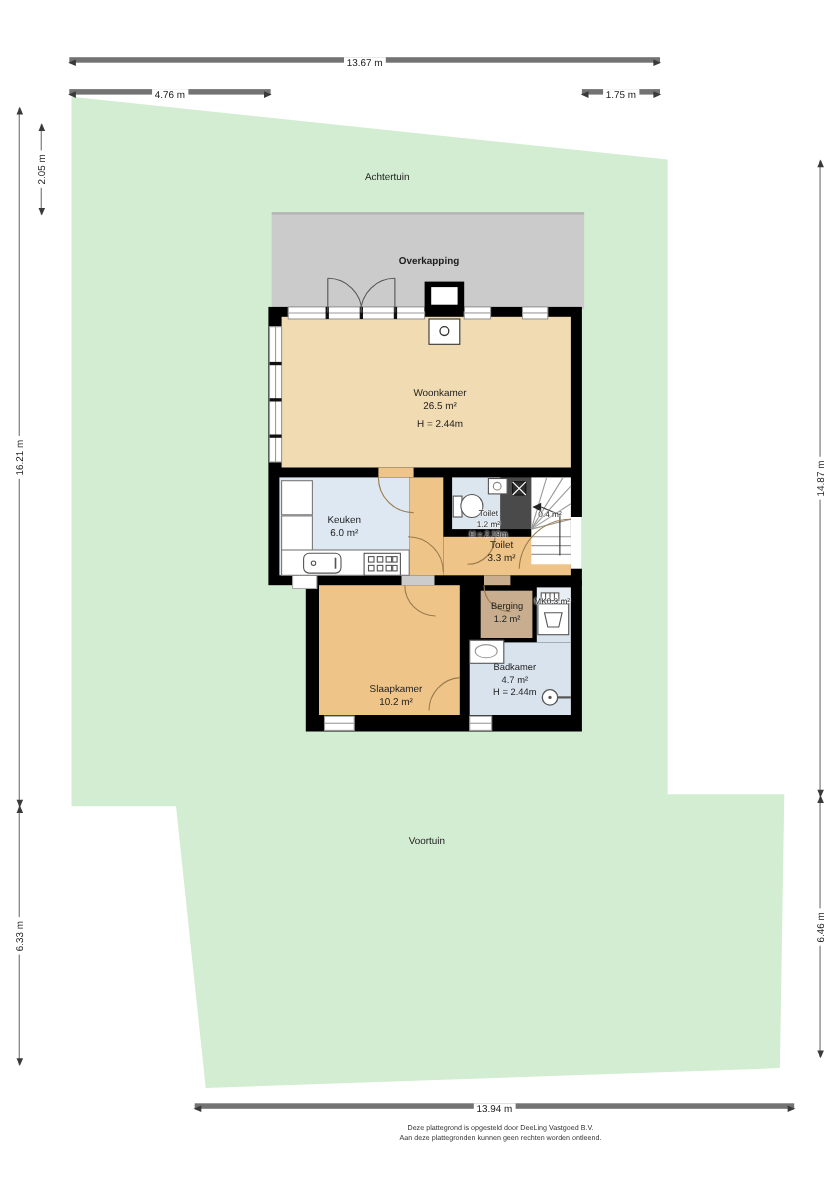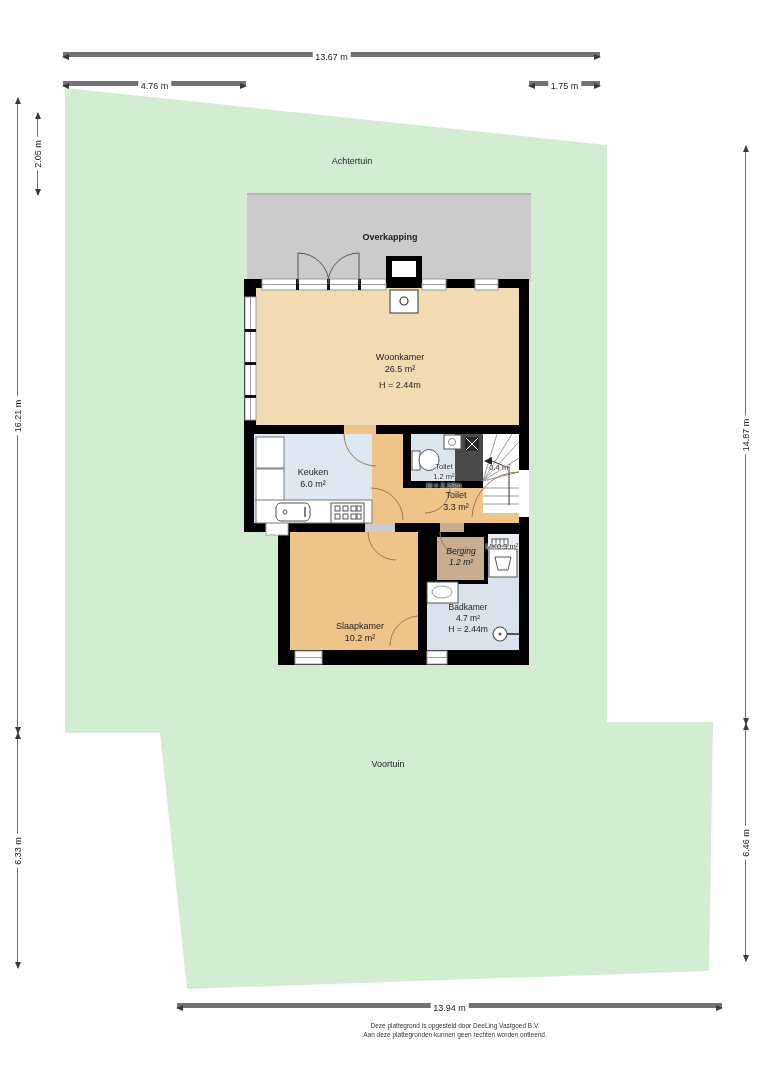--- a/index.html
+++ b/index.html
@@ -186,21 +186,21 @@
   <div class="lab small halo" style="left:500px;top:456px;">
     <span>0.4 m²</span>
   </div>
   <div class="lab" style="left:456px;top:501px;">
     <span>Toilet</span>
     <span>3.3 m²</span>
   </div>
   <div class="lab small halo inline-lab" style="left:502px;top:535px;">
     <span>MK</span><span>0.3 m²</span>
   </div>
-  <div class="lab mid" style="left:461px;top:557px;font-style:italic;">
+  <div class="lab mid" style="left:461px;top:557px;">
     <span>Berging</span>
     <span>1.2 m²</span>
   </div>
   <div class="lab" style="left:360px;top:596px;margin-top:36px;">
     <span>Slaapkamer</span>
     <span>10.2 m²</span>
   </div>
   <div class="lab mid" style="left:468px;top:618px;">
     <span>Badkamer</span>
     <span>4.7 m²</span>

